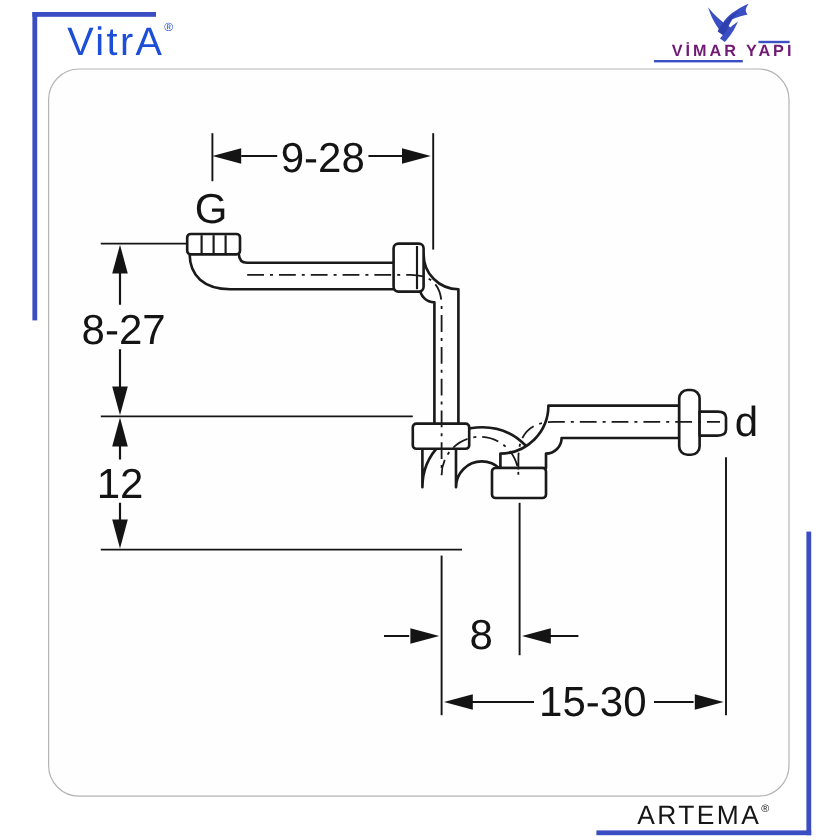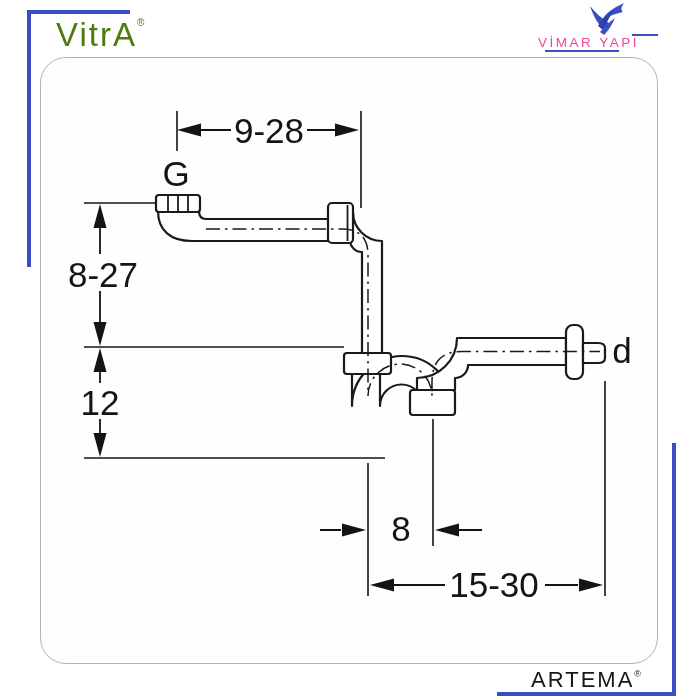--- a/index.html
+++ b/index.html
@@ -15,28 +15,28 @@
   .br-v{left:672px;top:443px;width:4px;height:253px;}
   .br-h{left:497px;top:692px;width:179px;height:4px;}
   
   .card{
     left:40px;top:57px;width:618px;height:607px;
     border:1.4px solid #b4b4b4;border-radius:26px;background:#fefefe;
     box-sizing:border-box;
   }
   
   .vitra{
-    left:56px;top:16px;color:#4d7c0f;font-size:33px;font-weight:400;
+    left:56px;top:16px;color:#1d4ed8;font-size:33px;font-weight:400;
     letter-spacing:2px;
   }
   .vitra sup{font-size:10px;vertical-align:20px;letter-spacing:0;}
   
   .vimar-text{
-    left:538px;top:35px;width:124px;text-align:left;color:#ec4899;
-    font-size:13.5px;font-weight:normal;letter-spacing:2.5px;white-space:nowrap;
+    left:538px;top:35px;width:124px;text-align:right;color:#701a75;
+    font-size:13.5px;font-weight:bold;letter-spacing:2.5px;white-space:nowrap;
   }
   .vimar-underline{left:545px;top:50px;width:74px;height:2px;background:#3b4fc4;}
   .vimar-overline{left:632px;top:34px;width:26px;height:2px;background:#3b4fc4;}
   .vimar-bird{left:582px;top:3px;}
   
   .artema{
     left:495px;top:667px;width:182px;text-align:center;color:#161616;
     font-size:22px;font-weight:normal;letter-spacing:2px;white-space:nowrap;
   }
   .artema sup{font-size:9px;vertical-align:10px;letter-spacing:0;}

